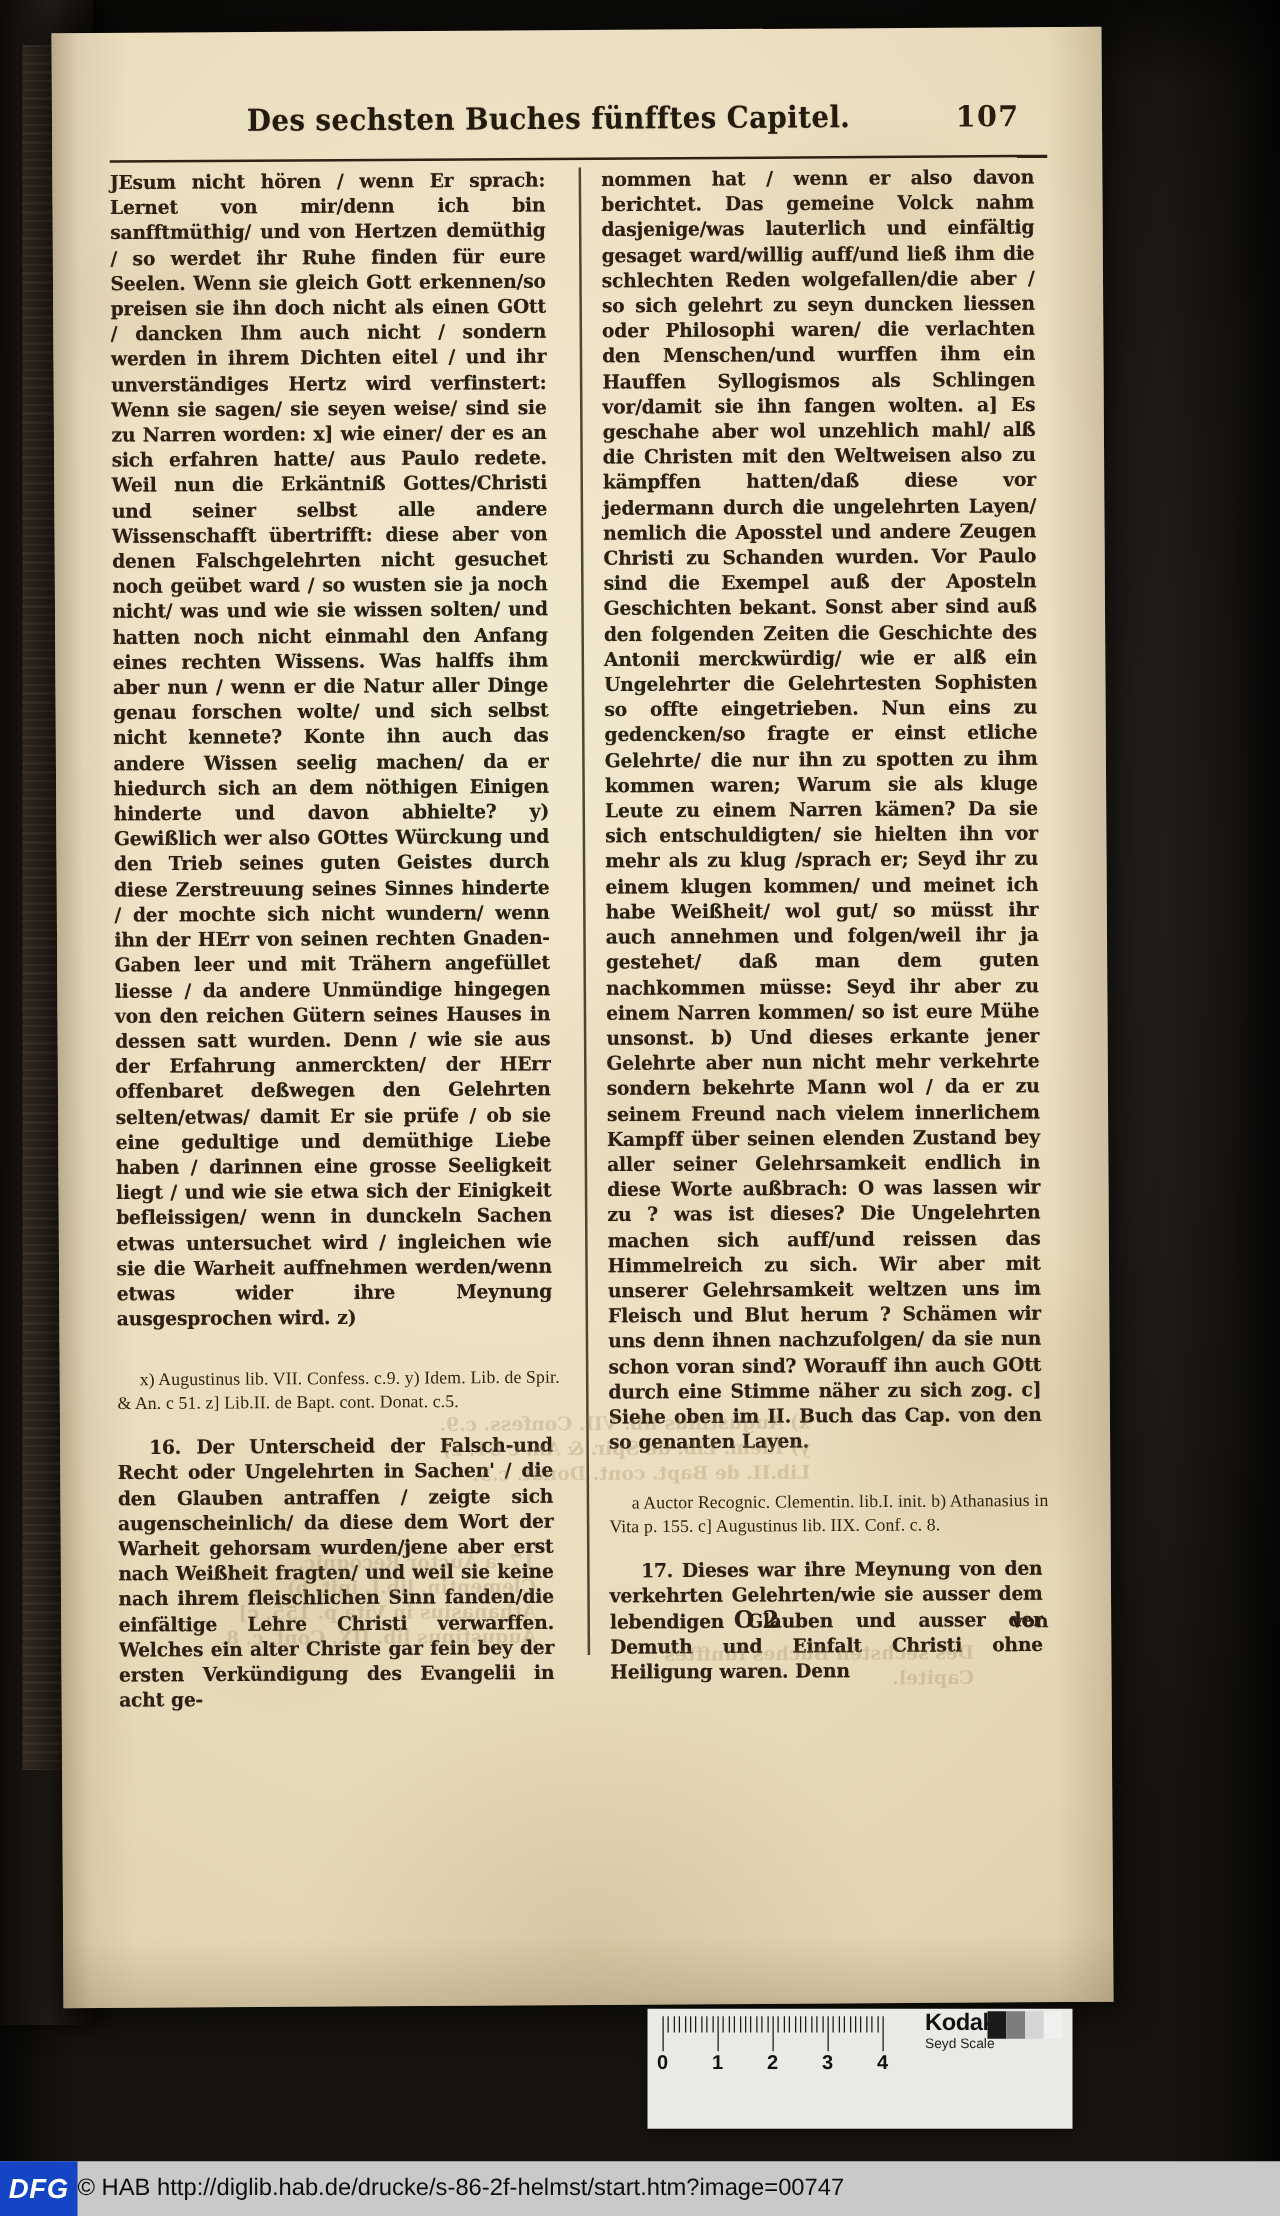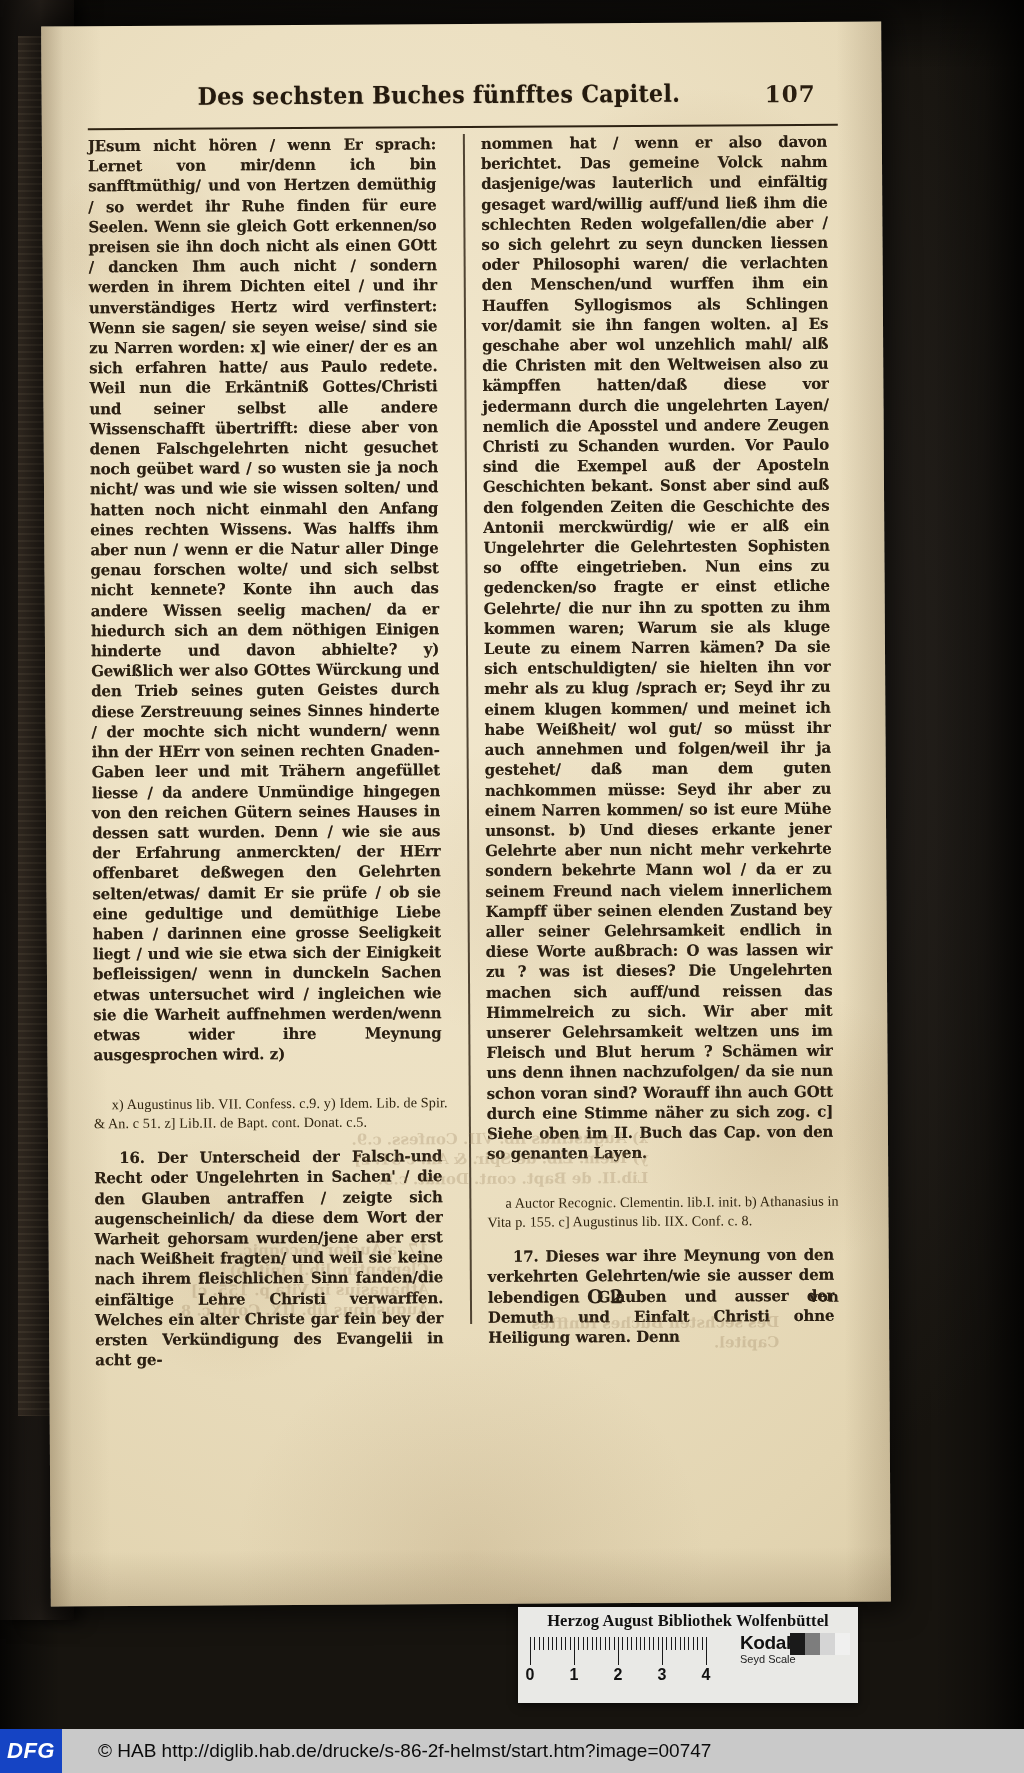--- a/index.html
+++ b/index.html
@@ -312,21 +312,20 @@
     letter-spacing: .5px;
     display:flex;
     align-items:center;
     justify-content:center;
     font-style: italic;
   }
   #footer-text{
     font-family:"Liberation Sans", sans-serif;
     font-size: 19px;
     color:#0b0b0b;
-    padding-left: 36px;
     white-space: nowrap;
   }
 </style>
 </head>
 <body>
 
 <div id="scan-background"></div>
 <div id="gutter-shadow"></div>
 <div id="facing-page"></div>
 
@@ -387,21 +386,20 @@
       <span class="catchword">von</span>
     </div>
 
   </div>
 <div class="showthrough" style="top: 1105px; left: 300px; width: 300px;">x) Augustinus lib. VII. Confess. c.9.   y) Idem. Lib. de Spir. &amp; An. c 51. z] Lib.II. de Bapt. cont. Donat. c.5.</div>
     <div class="showthrough" style="top: 1215px; left: 120px; width: 260px;">17. a   Auctor Recognic. Clementin. lib.I. init.   b) Athanasius in Vita p. 155.   c] Augustinus lib. IIX. Conf. c. 8.</div>
     <div class="showthrough" style="top: 1290px; left: 430px; width: 300px;">Des sechsten Buches fünfftes Capitel.</div>
   </div>
 
 <div id="calibration-strip">
-  <div id="library-name">Herzog August Bibliothek Wolfenbüttel</div>
   <div id="ruler-row">
     <div id="ruler">
         <div class="tick major" style="left: 6px;"></div>
         <div class="ruler-label" style="left: 6px;">0</div>
         <div class="tick minor" style="left: 10.4px;"></div>
         <div class="tick minor" style="left: 14.8px;"></div>
         <div class="tick minor" style="left: 19.2px;"></div>
         <div class="tick minor" style="left: 23.6px;"></div>
         <div class="tick minor" style="left: 28px;"></div>
         <div class="tick minor" style="left: 32.4px;"></div>

